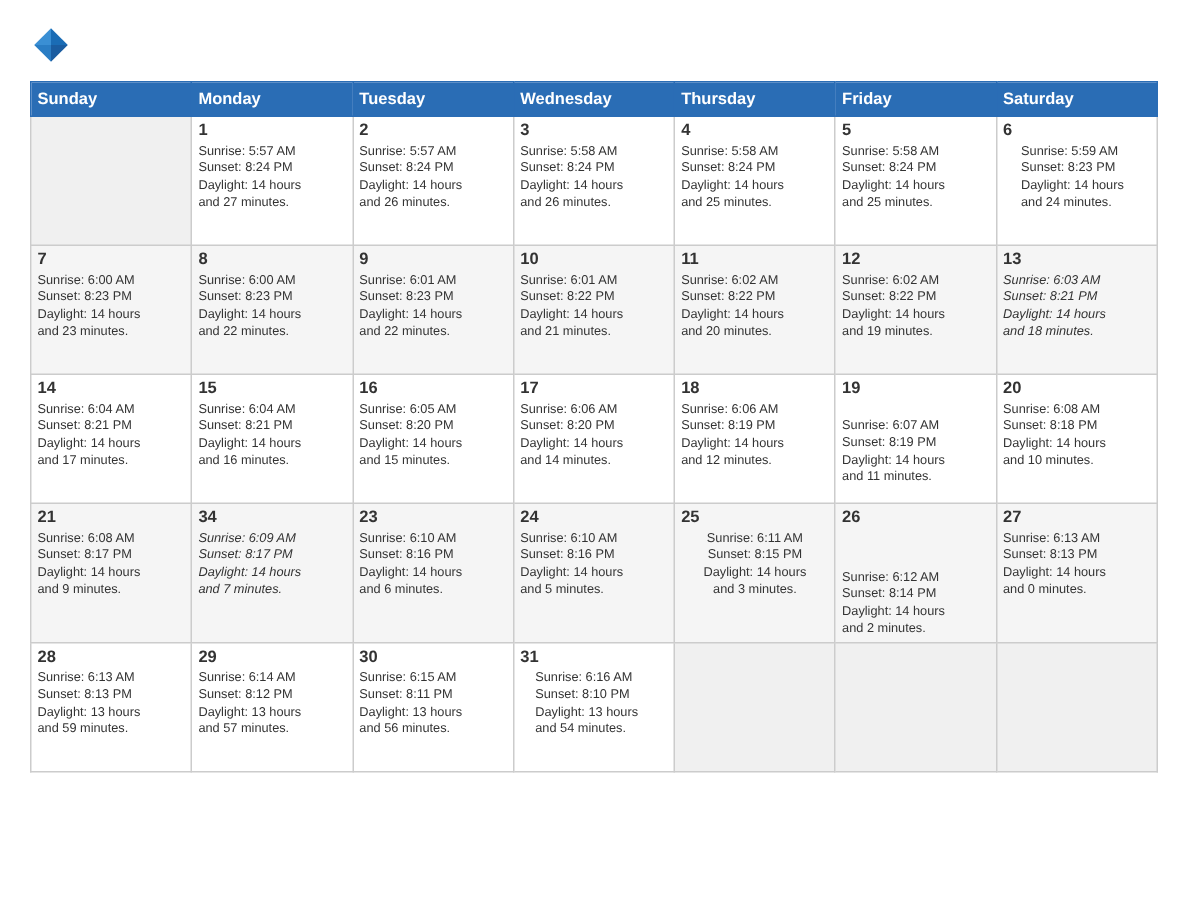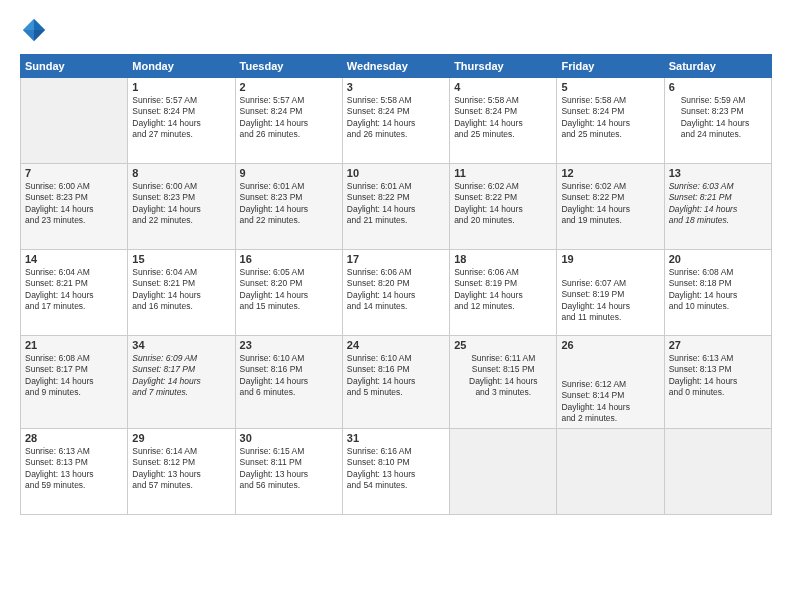--- a/index.html
+++ b/index.html
@@ -354,21 +354,21 @@
           </td>
           <td>
             <div class="day-number">30</div>
             <div class="day-info" style="white-space: pre-line;">Sunrise: 6:15 AM
 Sunset: 8:11 PM
 Daylight: 13 hours
 and 56 minutes.</div>
           </td>
           <td>
             <div class="day-number">31</div>
-            <div class="day-info" style="white-space: pre-line;">Sunrise: 6:16 AM
+            <div class="day-info" style="white-space: pre-line; margin-left: 10px;">Sunrise: 6:16 AM
 Sunset: 8:10 PM
 Daylight: 13 hours
 and 54 minutes.</div>
           </td>
           <td class="empty-cell"></td>
           <td class="empty-cell"></td>
           <td class="empty-cell"></td>
         </tr>
       </tbody>
   </table>

